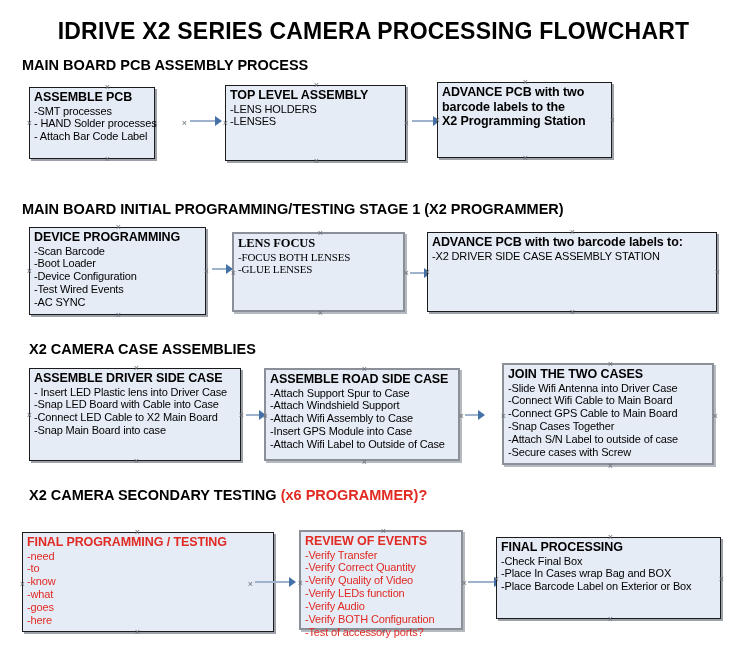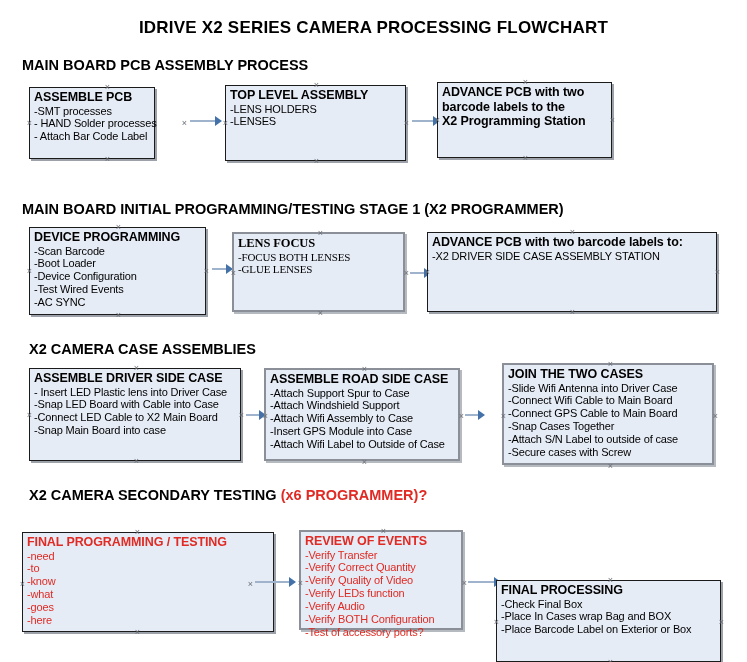--- a/index.html
+++ b/index.html
@@ -10,21 +10,21 @@
     color:#000;
     overflow:hidden;
     position:relative;
   }
   #canvas{position:relative;width:747px;height:662px;}
 
   
   .doc-title{
     position:absolute;left:0;top:18px;width:747px;
     text-align:center;
-    font-size:17px;font-weight:bold;letter-spacing:.2px;
+    font-size:23px;font-weight:bold;letter-spacing:.2px;
     color:#000;
   }
   .section-title{
     position:absolute;
     font-size:14.5px;font-weight:bold;letter-spacing:0px;
     color:#000;white-space:nowrap;
   }
   .section-title .accent{color:#e02a23;}
 
   
@@ -258,21 +258,21 @@
     </div>
     <span class="xh" style="left:79px;top:-4px;"></span>
     <span class="xh" style="left:79px;top:96px;"></span>
     <span class="xh" style="left:-4px;top:48px;"></span>
     <span class="xh" style="left:160px;top:48px;"></span>
   </div>
 
   <div class="conn" style="left:468px;top:581px;width:28px;"></div>
   <span class="arrowhead" style="left:494px;top:577px;"></span>
 
-  <div class="node thin" style="left:496px;top:537px;width:225px;height:82px;margin-top:43px;">
+  <div class="node thin" style="left:496px;top:537px;width:225px;height:82px;">
     <div class="inner">
       <div class="head">FINAL PROCESSING</div>
       <div class="line"> -Check Final Box</div>
       <div class="line">-Place In Cases wrap Bag and BOX</div>
       <div class="line">-Place Barcode Label on Exterior or Box</div>
     </div>
     <span class="xh" style="left:110px;top:-4px;"></span>
     <span class="xh" style="left:110px;top:78px;"></span>
     <span class="xh" style="left:-4px;top:38px;"></span>
     <span class="xh" style="left:221px;top:38px;"></span>

